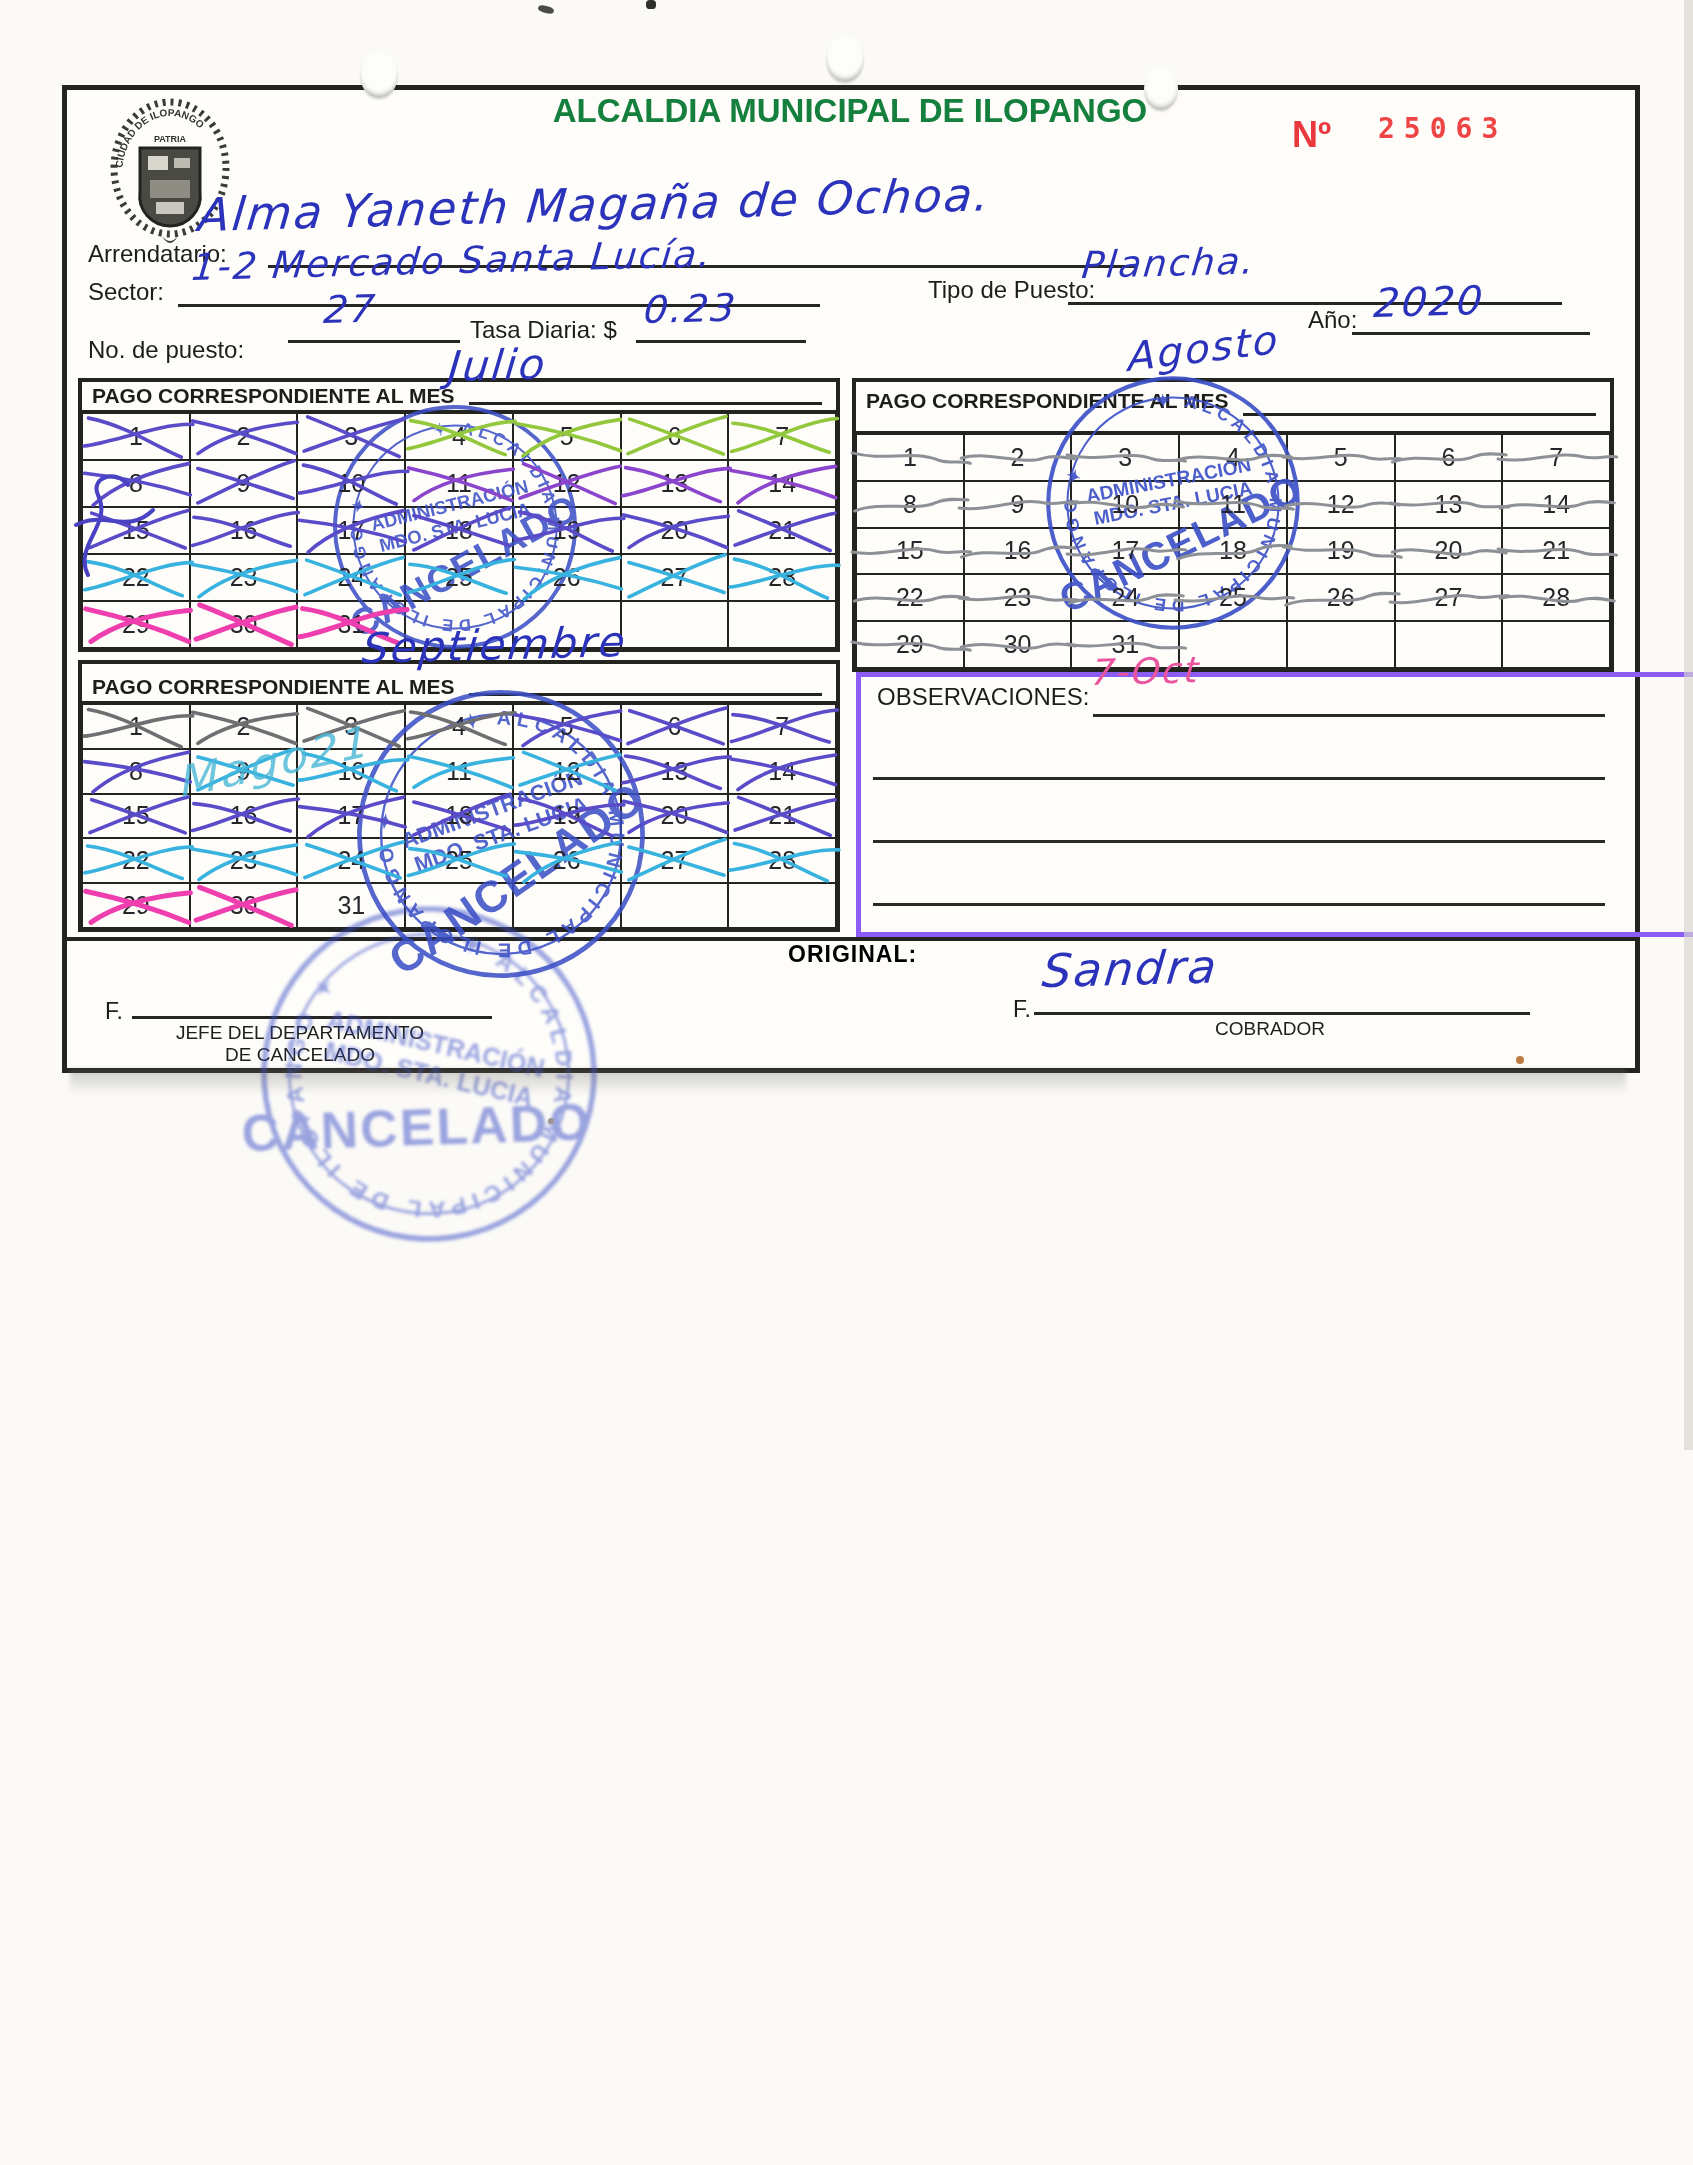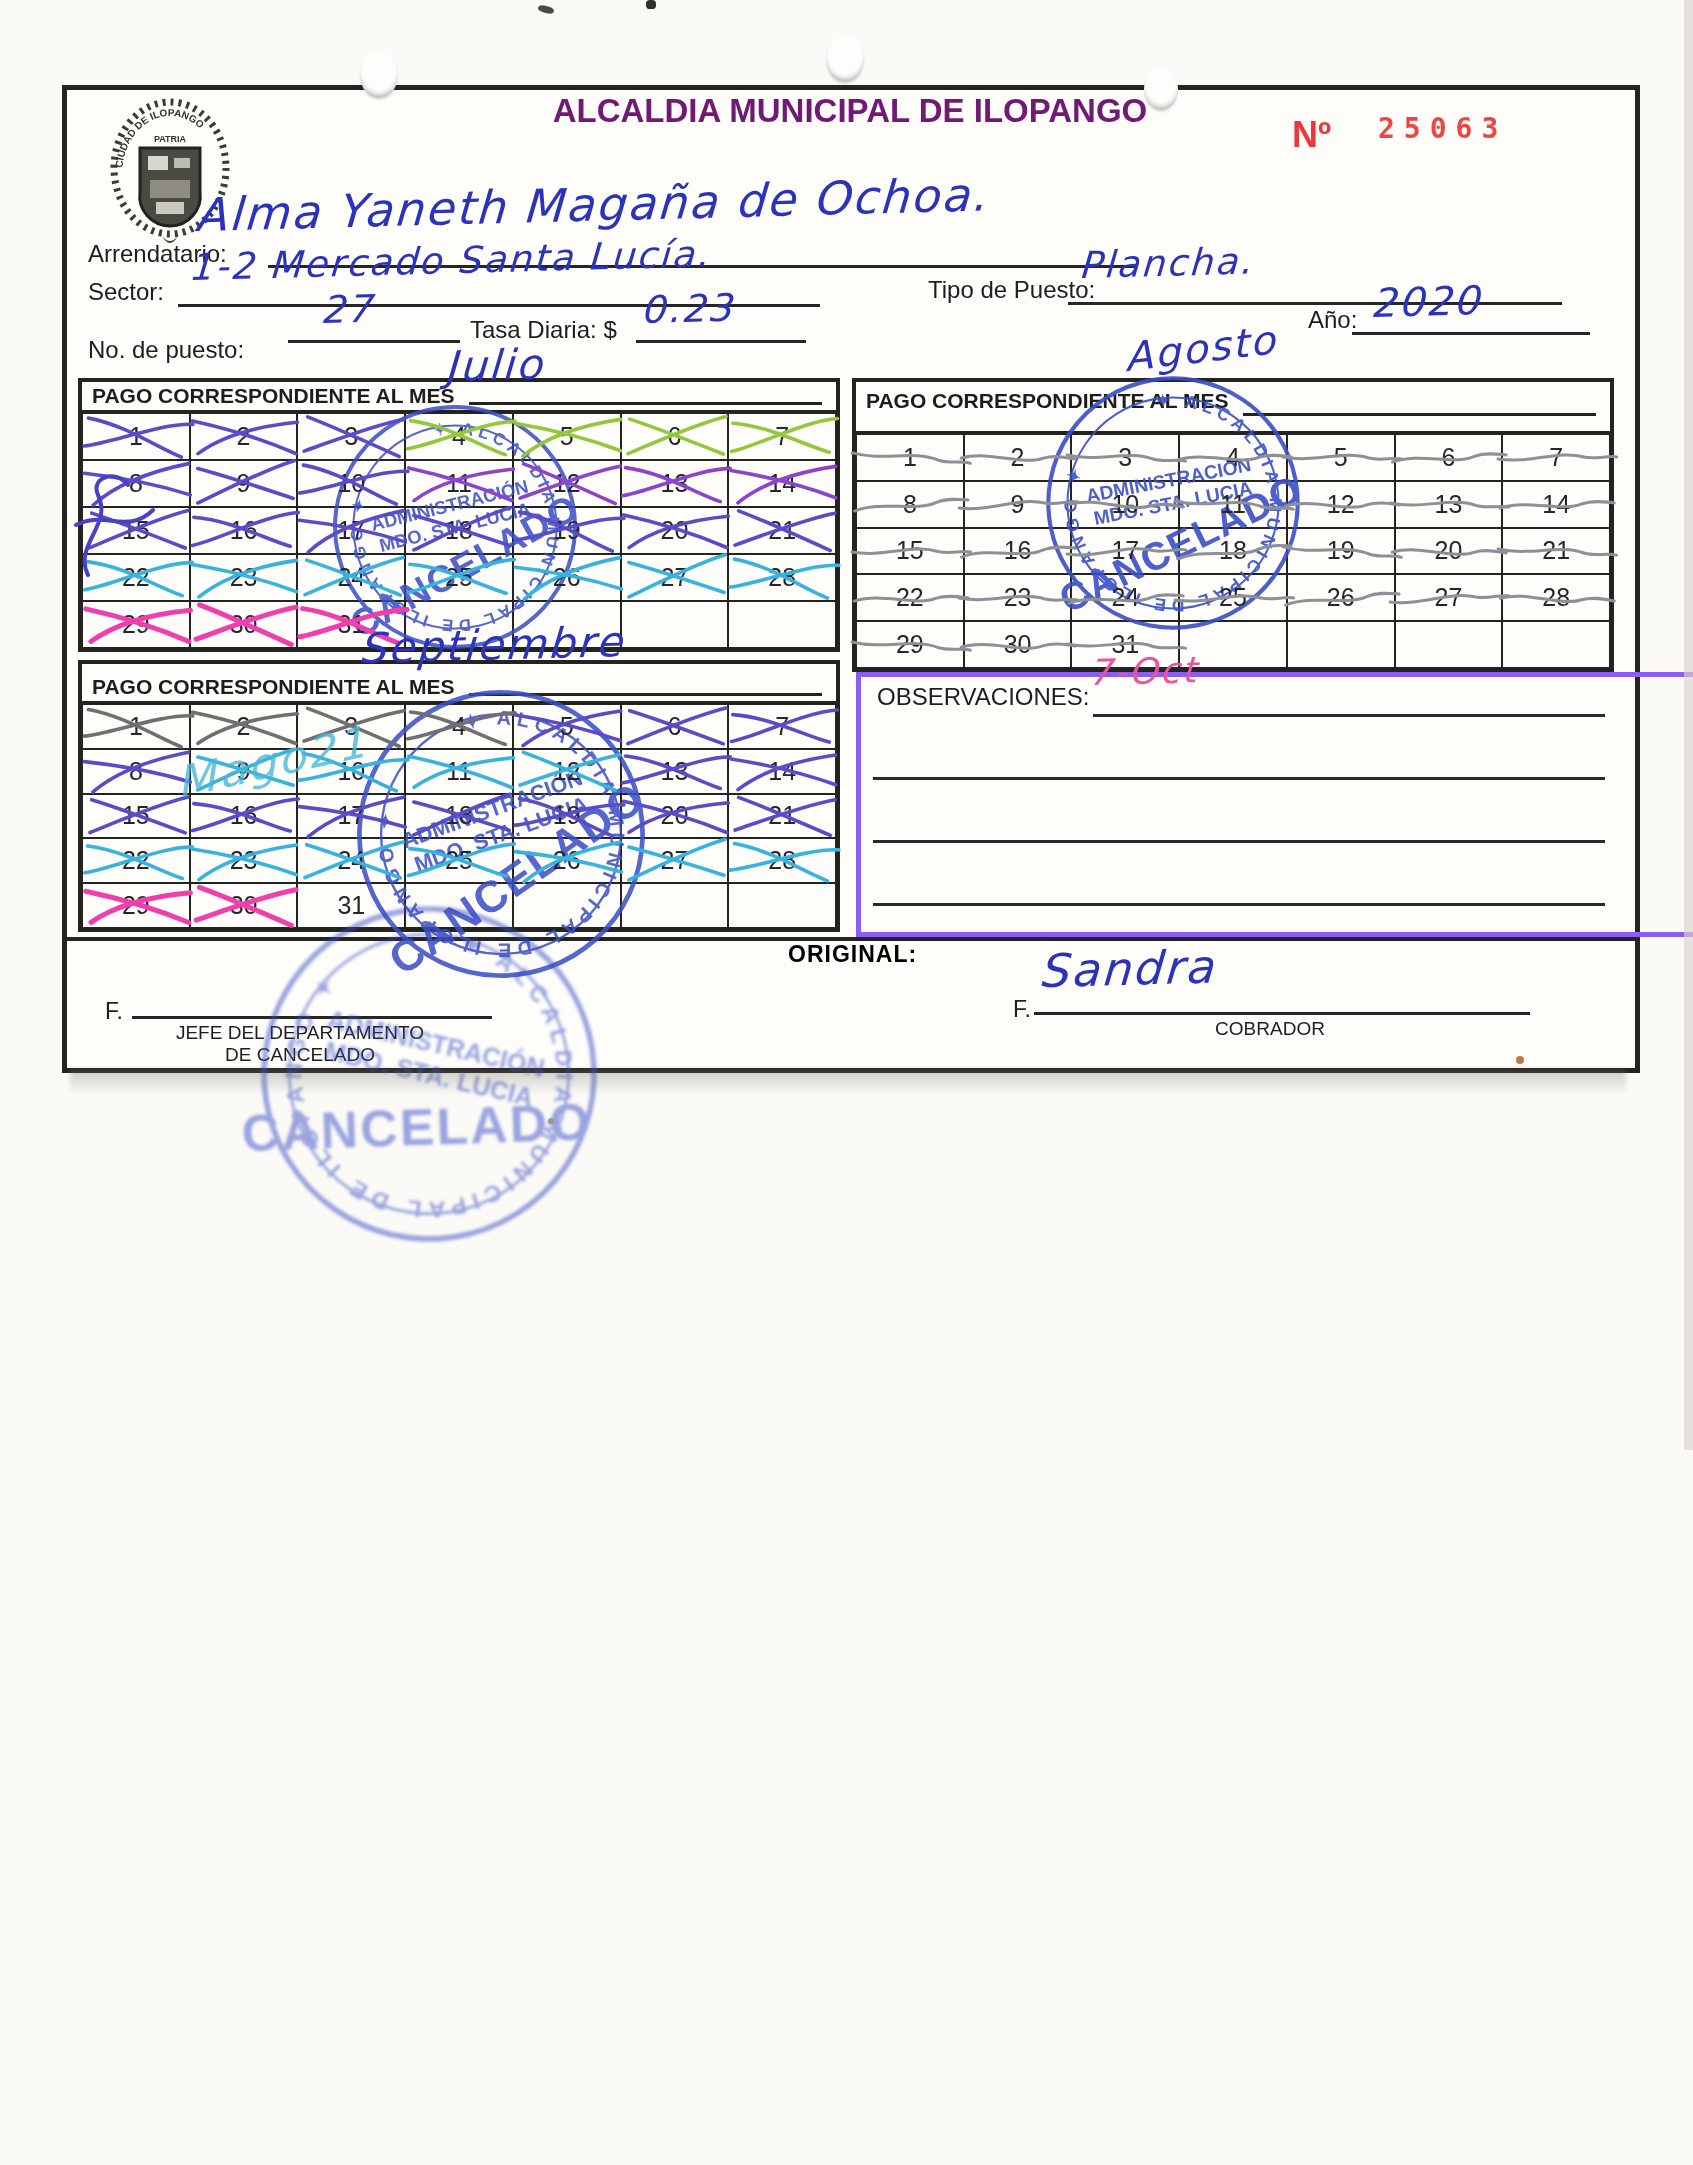--- a/index.html
+++ b/index.html
@@ -5,21 +5,21 @@
   html,body{margin:0;padding:0;background:#e9e8e4;}
   .scan{position:relative;width:1693px;height:2165px;background:#fbfaf7;overflow:hidden;
         font-family:"Liberation Sans",sans-serif;color:#1e1e1c;}
   .abs{position:absolute;}
   
   .card{position:absolute;left:62px;top:85px;width:1568px;height:978px;
         border:5px solid #242421;background:#fefdfa;}
   
   .crest{position:absolute;left:104px;top:96px;width:132px;height:158px;}
   .title1{position:absolute;left:520px;top:92px;width:660px;text-align:center;
-          font-size:33px;font-weight:bold;letter-spacing:0px;color:#701a75;}
+          font-size:33px;font-weight:bold;letter-spacing:0px;color:#15803d;}
   .title2{position:absolute;left:520px;top:133px;width:660px;text-align:center;
           font-size:33px;font-weight:bold;color:#1b1b19;}
   .numero-label{position:absolute;left:1292px;top:114px;font-size:36px;font-weight:bold;color:#e9393e;}
   .numero-value{position:absolute;left:1378px;top:112px;font-size:28px;font-weight:bold;color:#ef4444;
                 font-family:"DejaVu Sans Mono",monospace;letter-spacing:9px;}
   
   .hand{font-family:"DejaVu Sans",sans-serif;font-style:italic;color:#2c33bb;
         transform:skewX(-7deg) rotate(-1.5deg);transform-origin:left bottom;
         letter-spacing:2px;white-space:nowrap;}
   .hand.pink{color:#e8559e;}

